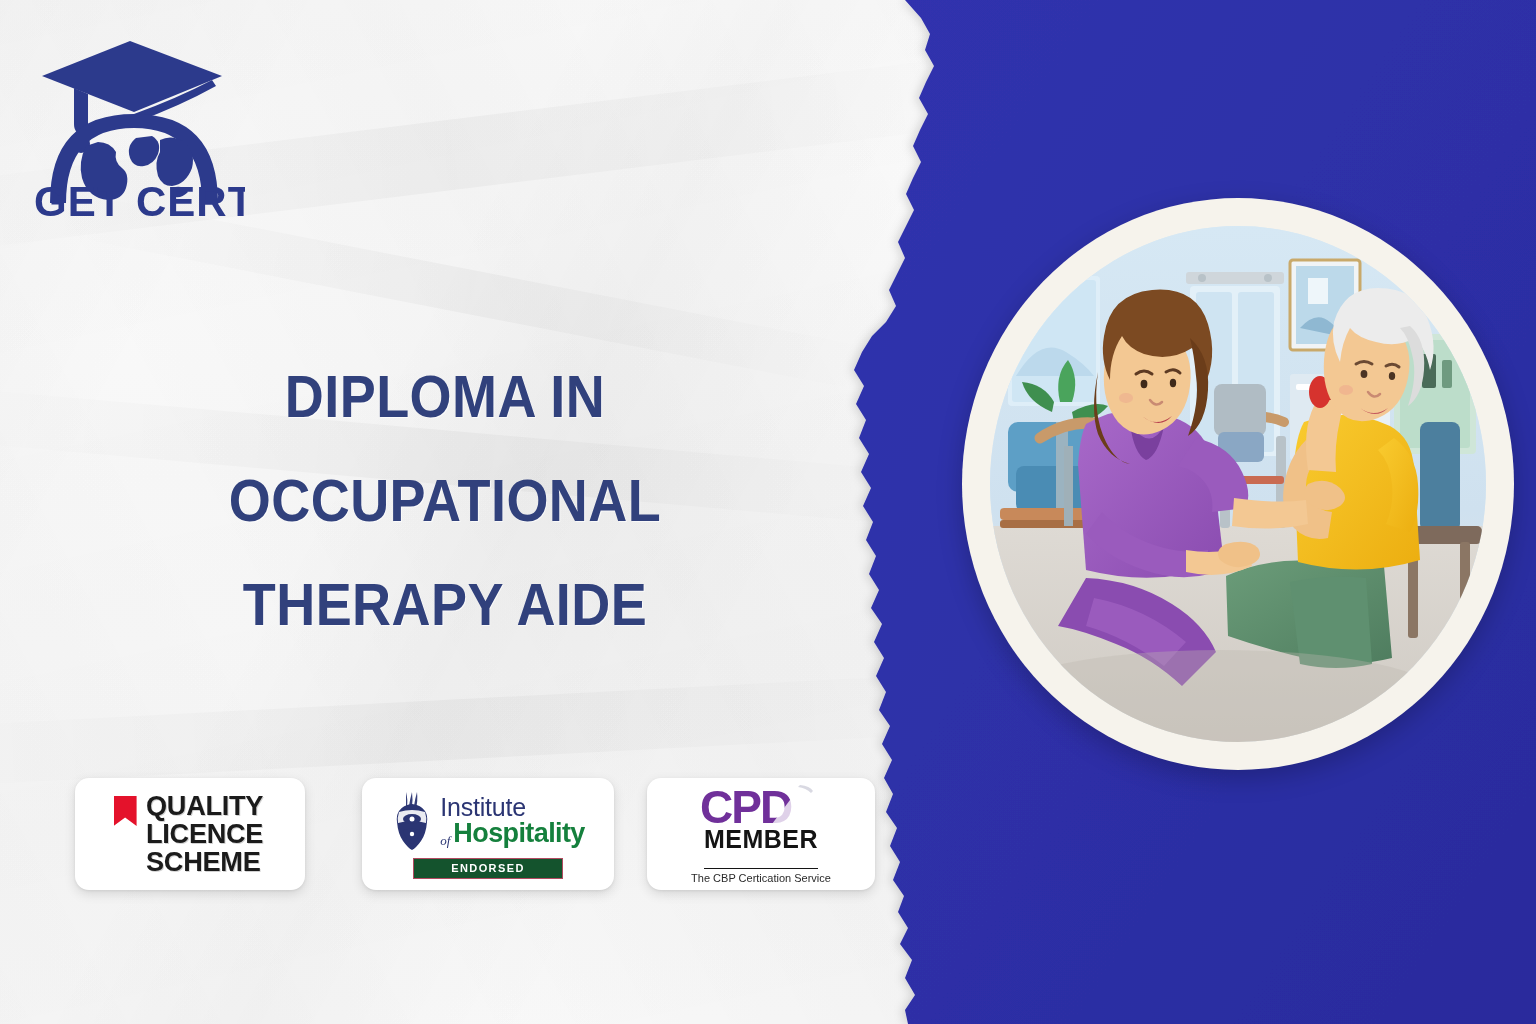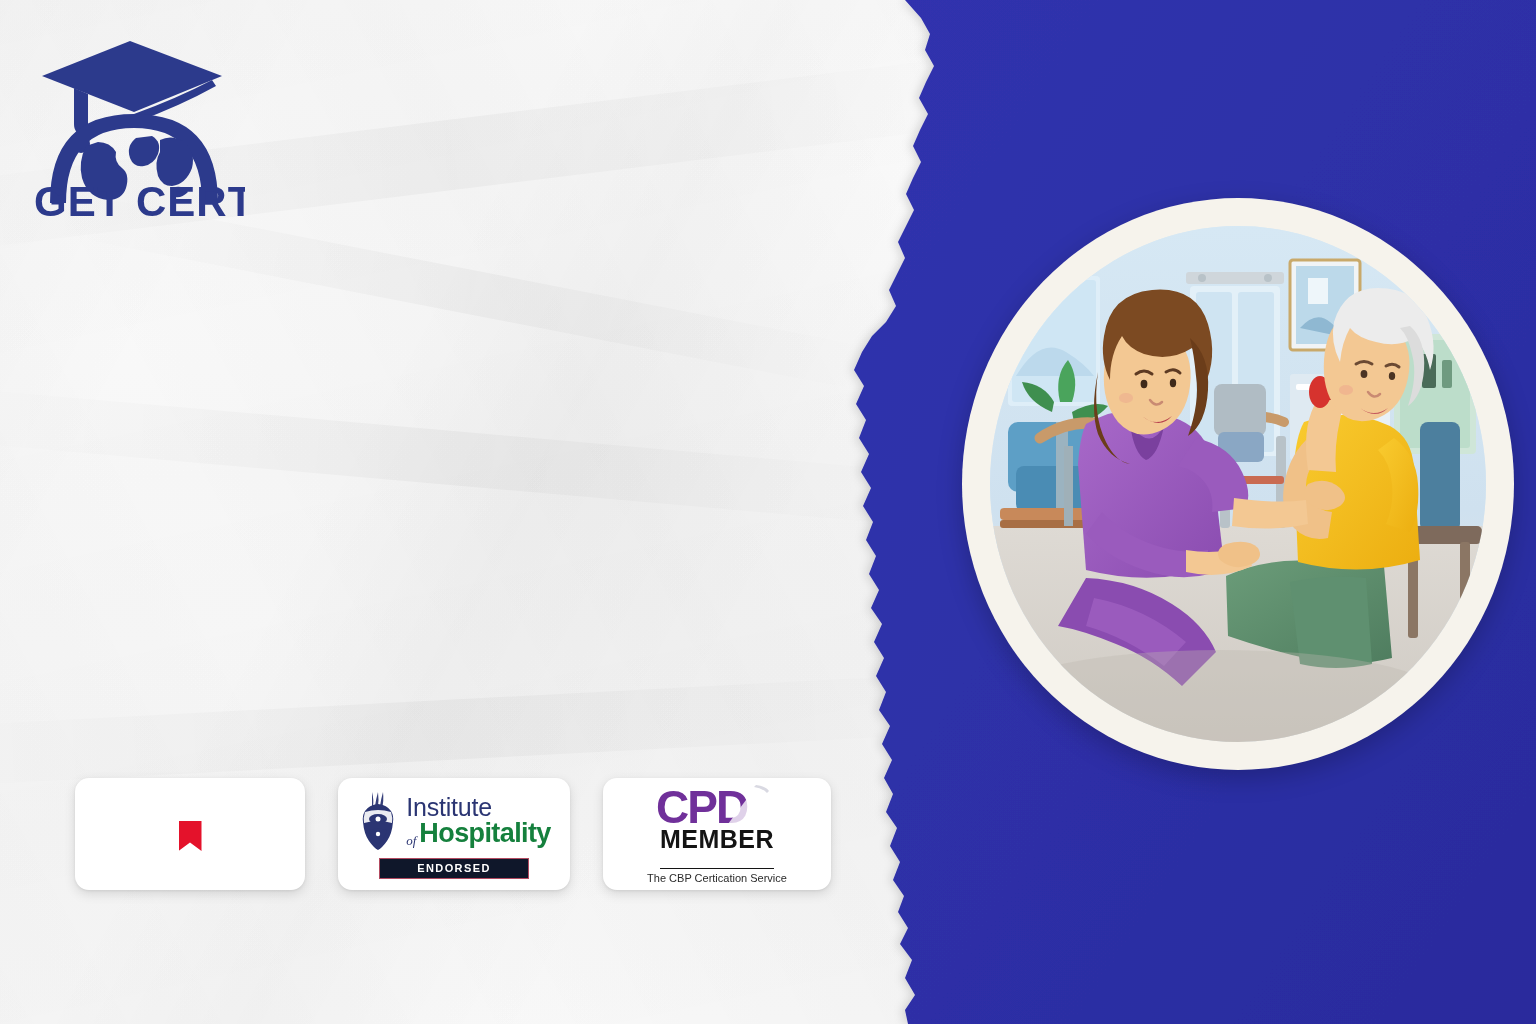--- a/index.html
+++ b/index.html
@@ -78,21 +78,21 @@
   .badge {
     background:#ffffff;
     border-radius:14px;
     box-shadow:0 4px 12px rgba(0,0,0,0.12), 0 1px 3px rgba(0,0,0,0.08);
     display:flex;
     align-items:center;
     justify-content:center;
     overflow:hidden;
   }
   .badge-qls { width:230px; height:112px; padding:12px 14px; }
-  .badge-ioh { width:232px; height:112px; padding:17px 14px; }
+  .badge-ioh { width:252px; height:112px; padding:17px 14px;margin-left:24px; }
   .badge-cpd { width:228px; height:112px; padding:8px 14px; }
 
   
   .qls-inner { display:flex; align-items:flex-start; gap:9px; }
   .qls-mark {
     width:23px; height:30px;
     background:#e4122b;
     clip-path:polygon(0 0, 100% 0, 100% 100%, 50% 72%, 0 100%);
     margin-top:4px;
     flex:none;
@@ -126,21 +126,21 @@
     font-size:13px; font-style:italic; color:#2b3573;
   }
   .ioh-hosp {
     font-family:"Liberation Sans", sans-serif;
     font-size:27px; font-weight:700; color:#15803d;
     letter-spacing:-0.6px;
   }
   .ioh-endorsed {
     margin-top:6px;
     width:150px; height:21px;
-    background:#0f172a;
+    background:#14532d;
     border:1px solid #b24a60;
     display:flex; align-items:center; justify-content:center;
   }
   .ioh-endorsed span {
     font-family:"Liberation Sans", sans-serif;
     font-size:11px; font-weight:700; color:#ffffff;
     letter-spacing:1.4px;
   }
 
   
@@ -243,26 +243,36 @@
 
         <path d="M56 118 Q48 134 52 150 Q58 170 78 172 Q92 172 96 160 Q100 146 92 140 Q84 134 86 124 Q80 114 68 114 Z"></path>
         <path d="M106 110 Q96 118 100 130 Q104 140 114 138 Q124 136 128 126 Q132 114 122 108 Z"></path>
         <path d="M130 112 Q142 106 154 114 Q166 124 162 140 Q156 156 142 158 Q132 158 128 148 Q124 134 130 124 Z"></path>
         <path d="M142 160 Q152 156 158 164 Q150 172 142 168 Z"></path>
       </g>
       <text x="4" y="188" font-family="'Liberation Sans Narrow','Liberation Sans',sans-serif" font-size="42" font-weight="700" fill="#2c3a8c" letter-spacing="1">GET CERTIFY</text>
     </svg>
   </div>
 
+  <div class="headline">
+    <span class="line">DIPLOMA IN</span>
+    <span class="line">OCCUPATIONAL</span>
+    <span class="line">THERAPY AIDE</span>
+  </div>
 
   <div class="badges">
 
     <div class="badge badge-qls">
       <div class="qls-inner">
         <div class="qls-mark"></div>
+        <div class="qls-text">
+          <span>QUALITY</span>
+          <span>LICENCE</span>
+          <span>SCHEME</span>
+        </div>
       </div>
     </div>
 
     <div class="badge badge-ioh">
       <div class="ioh-inner">
         <div class="ioh-row">
           <div class="ioh-crest">
             <svg viewBox="0 0 42 62" aria-hidden="true">
               <g fill="#2b3573">
                 <path d="M15 2 q2 8 1 14 h2 q1-7 3-14 q1 8 0 14 h2 q1-7 3-14 q1 9 -1 16 h-10 z" opacity="0.95"></path>

